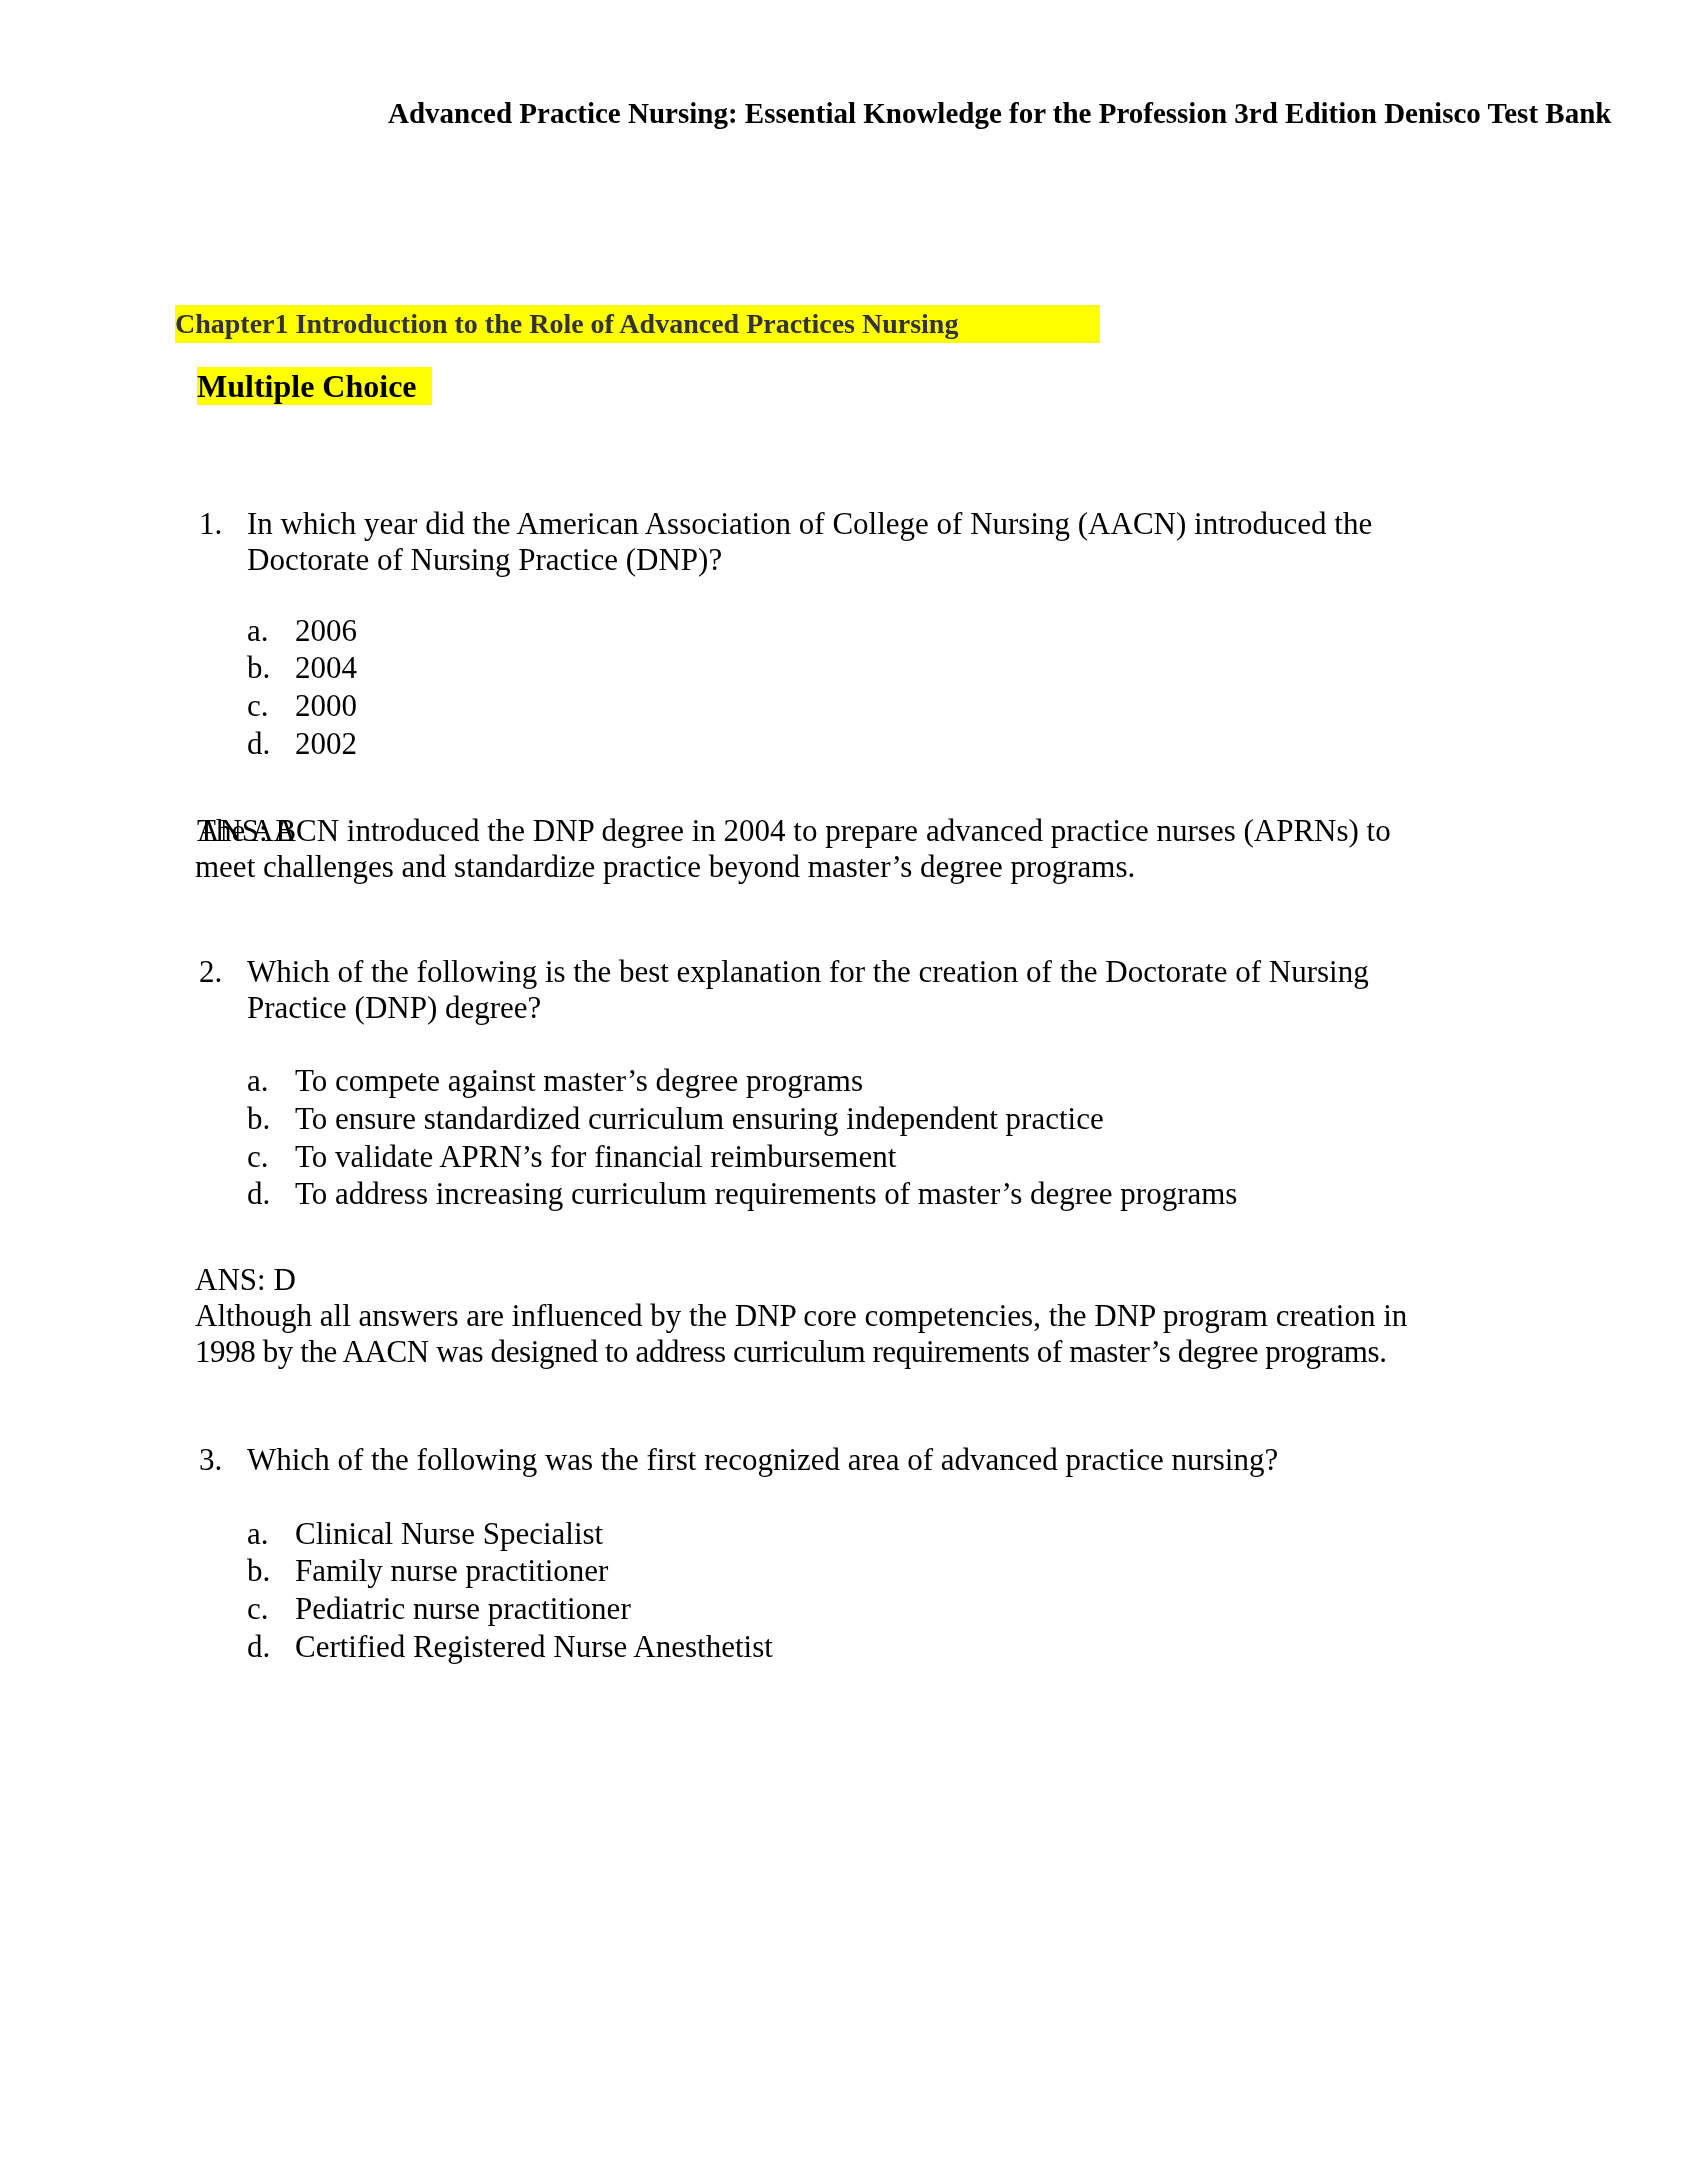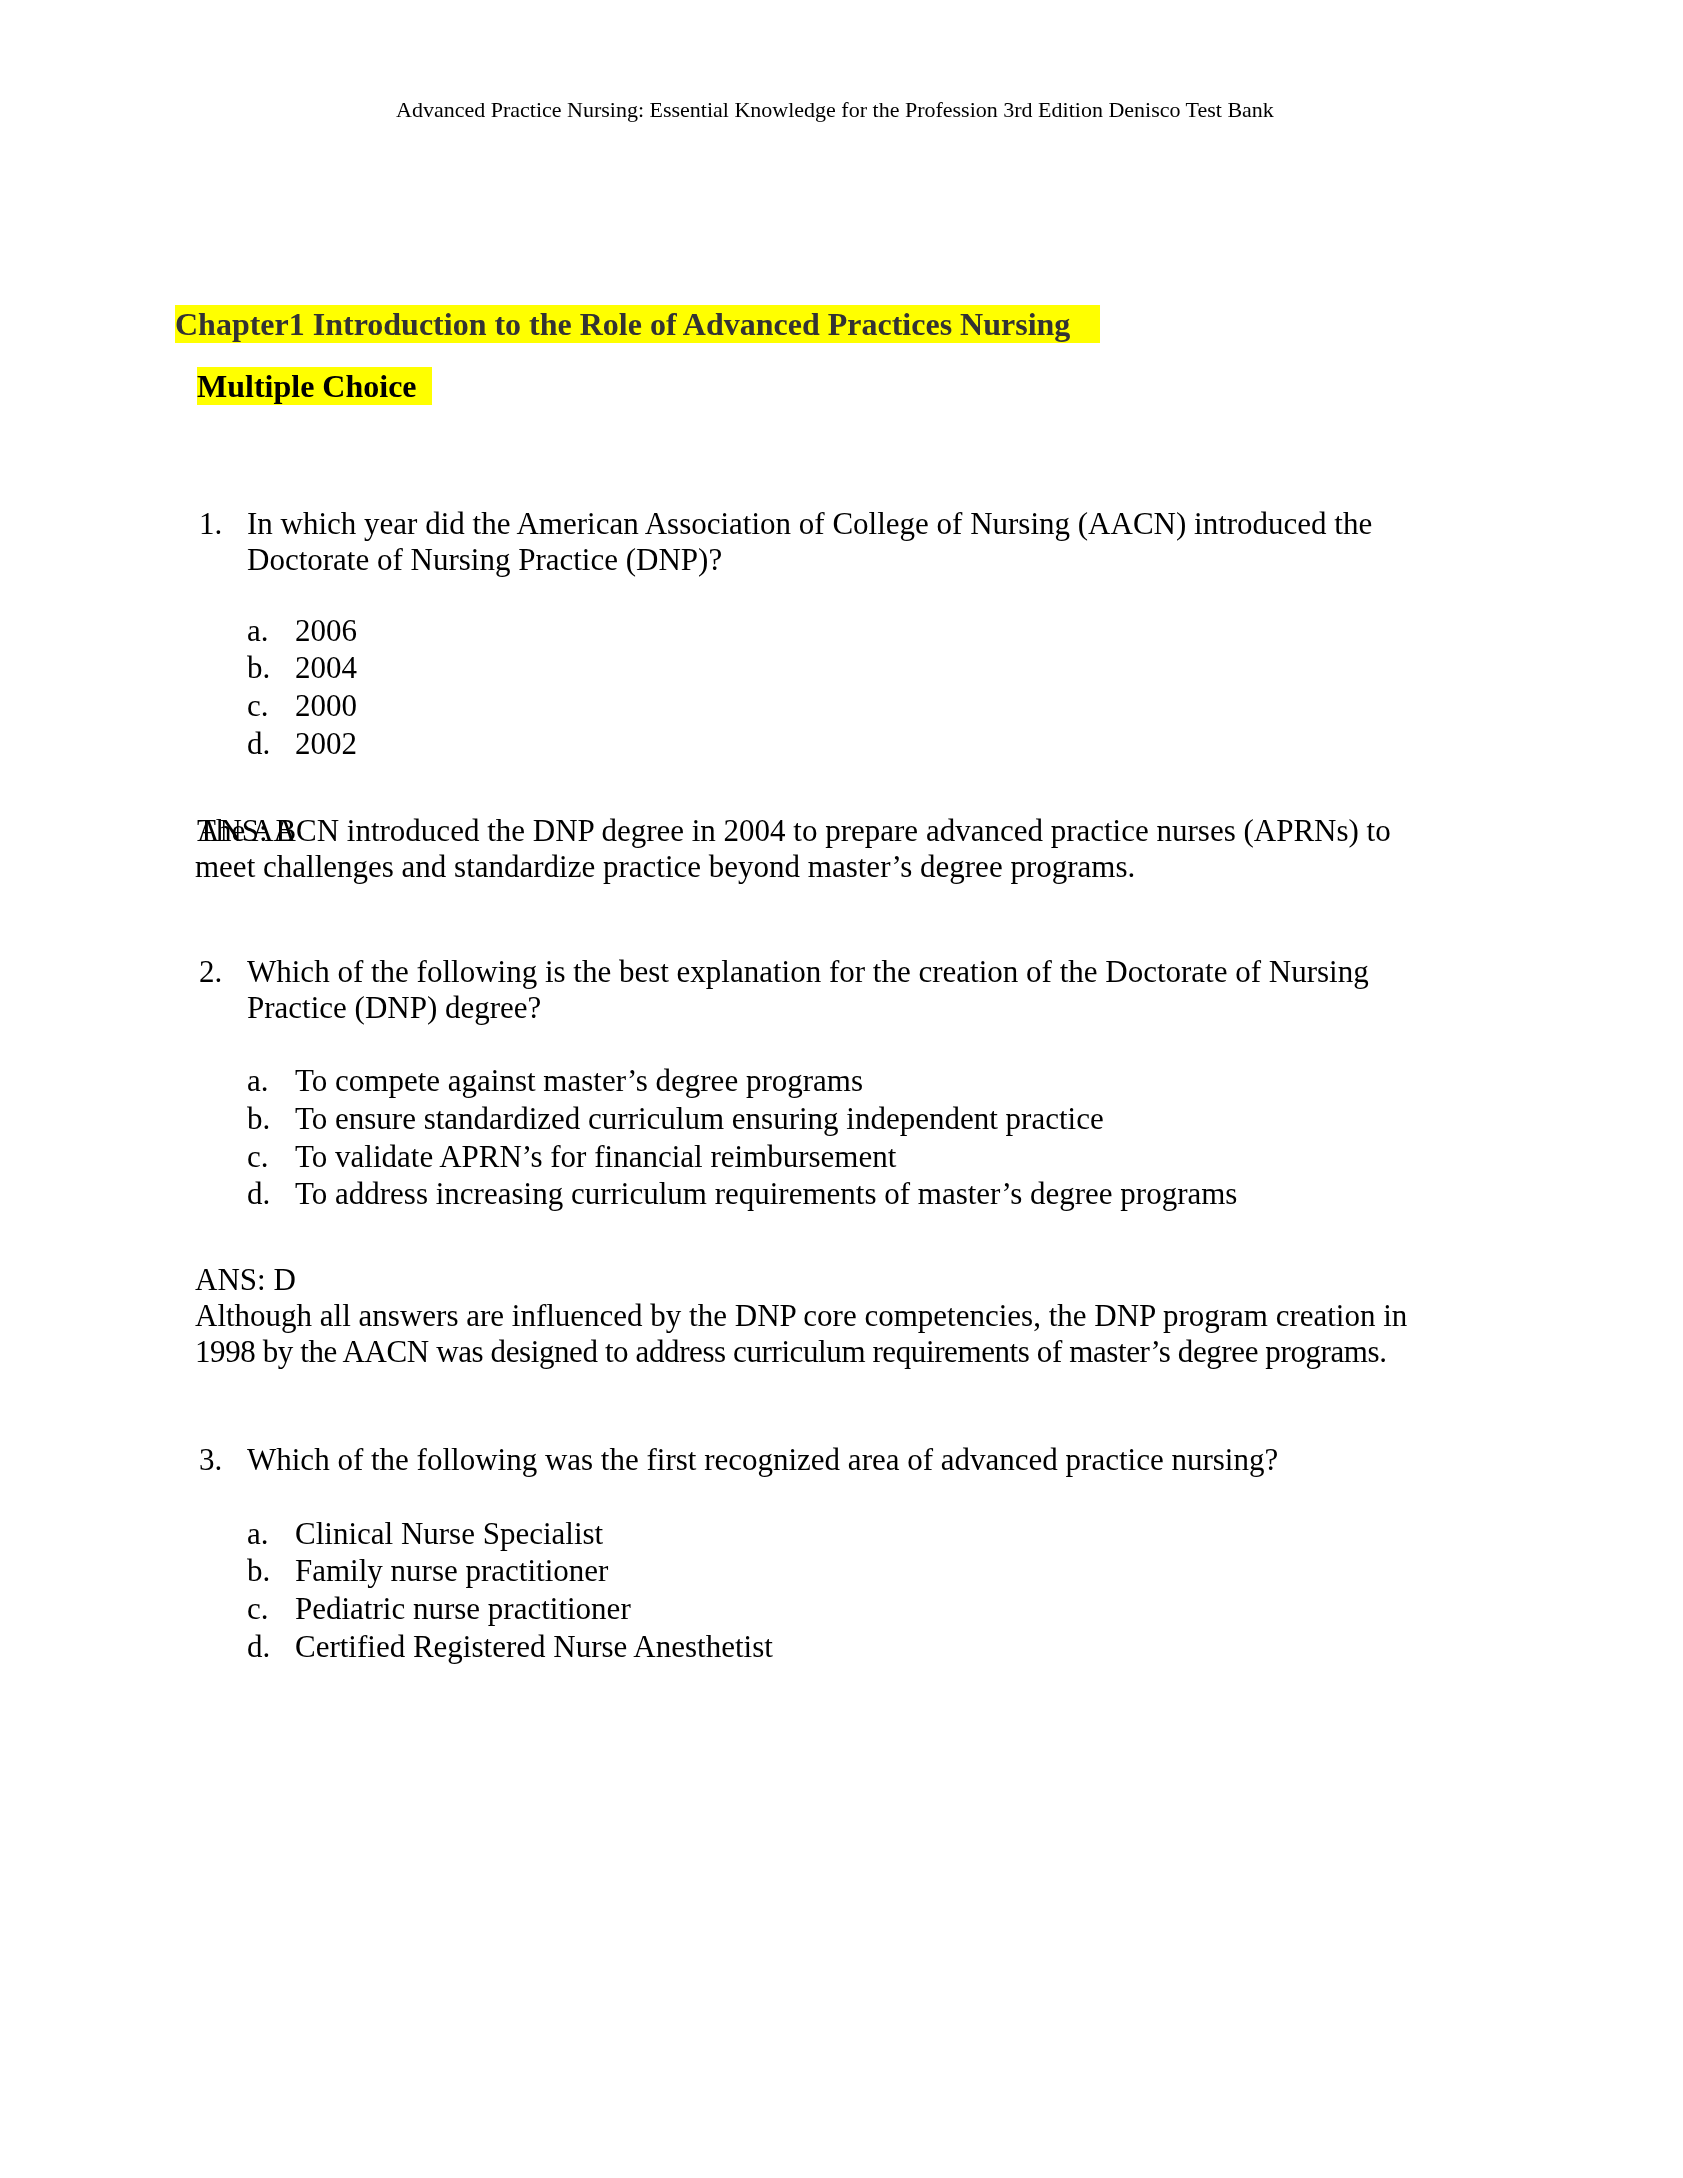--- a/index.html
+++ b/index.html
@@ -4,29 +4,29 @@
 <style>
   html, body { margin: 0; padding: 0; background: #ffffff; }
   body {
     width: 1683px; height: 2178px; position: relative; overflow: hidden;
     font-family: "Liberation Serif", "DejaVu Serif", serif;
     color: #000000;
   }
   .page { position: absolute; left: 0; top: 0; width: 1683px; height: 2178px; background: #fff; }
 
   .running-header {
-    position: absolute; left: 396px; top: 97px;
-    font-size: 22px; font-weight: normal; white-space: nowrap; letter-spacing: 0px;
+    position: absolute; left: 388px; top: 97px;
+    font-size: 29px; font-weight: bold; white-space: nowrap; letter-spacing: 0px;
   }
 
   .hl {
     position: absolute; background: #ffff00; font-weight: bold; white-space: nowrap;
     line-height: 38px; height: 38px;
   }
-  .chapter-title { left: 175px; top: 305px; width: 925px; font-size: 32px; color: #333333; }
+  .chapter-title { left: 175px; top: 305px; width: 925px; font-size: 28px; color: #333333; }
   .section-title { left: 197px; top: 367px; width: 235px; font-size: 32px; color: #000000; padding-left: 0; }
   .q-num { position: absolute; left: 199px; }
   .q-text { position: absolute; left: 247px; }
   .opt-letter { position: absolute; left: 247px; }
   .opt-text { position: absolute; left: 295px; }
   .ans-text { position: absolute; left: 195px; }
   .overlap-a { position: absolute; left: 197px; }
   .overlap-b { position: absolute; left: 197px; }
   .row { position: absolute; left: 0; width: 1683px; height: 38px; }
   .row span { font-size: 31px; line-height: 38px; white-space: nowrap; }

